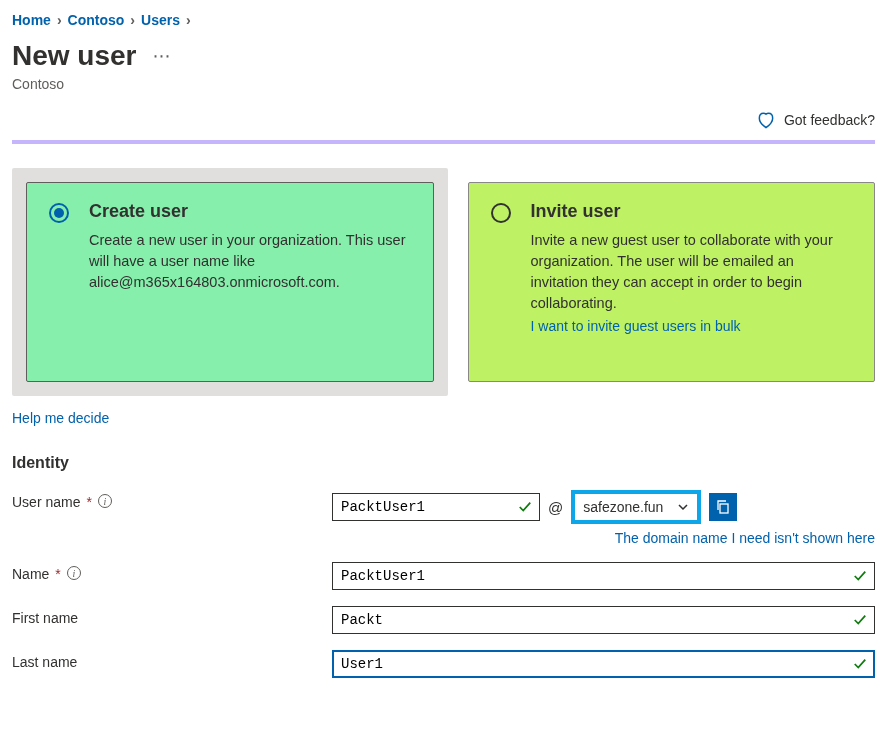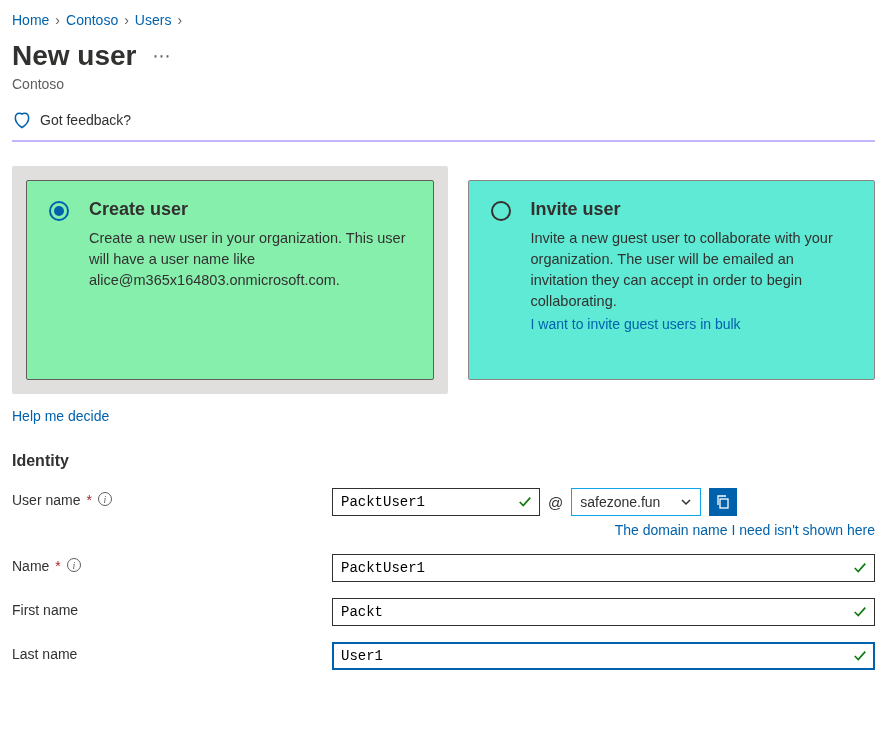--- a/index.html
+++ b/index.html
@@ -6,33 +6,33 @@
   body {
     margin: 0;
     padding: 8px 12px;
     font-family: "Segoe UI", Arial, sans-serif;
     font-size: 14px;
     color: #323130;
     background: #fff;
     width: 887px;
   }
   a, .link { color: #0062ad; text-decoration: none; cursor: pointer; }
-  .breadcrumb { display: flex; align-items: center; gap: 6px; padding: 4px 0 8px 0; }
+  .breadcrumb { display: flex; align-items: center; gap: 6px; padding: 4px 0 8px 0; font-weight: bold; }
   .bc-item { color: #0062ad; font-size: 14px; }
   .bc-sep { color: #605e5c; }
   .title-row { display: flex; align-items: center; gap: 16px; margin-top: 4px; }
   h1 { font-size: 28px; font-weight: 700; margin: 0; }
   .ellipsis { font-size: 18px; color: #605e5c; letter-spacing: 2px; }
   .subtitle { color: #605e5c; margin: 4px 0 12px 0; }
-  .feedback-row { display: flex; align-items: center; gap: 8px; padding: 6px 0 10px 0; border-bottom: 2px solid #c4b5fd; }
+  .feedback-row { display: flex; align-items: center; gap: 8px; padding: 6px 0 10px 0; border-bottom: 4px solid #c4b5fd; justify-content: flex-end; }
   .heart { color: #0062ad; }
   .options-row { display: flex; gap: 20px; margin-top: 24px; }
   .option-wrap { flex: 1; }
   .option-wrap.selected { background: #e1dfdd; padding: 14px; border-radius: 2px; }
-  .option-card { border: 1px solid #8a8886; padding: 18px 22px; background: #5eead4; border-radius: 2px; min-height: 200px; }
+  .option-card { border: 1px solid #8a8886; padding: 18px 22px; background: #bef264; border-radius: 2px; min-height: 200px; }
   .option-wrap.selected .option-card { background: #86efac; border-color: #605e5c; }
   .option-inner { display: flex; gap: 20px; }
   .radio { width: 20px; height: 20px; border: 2px solid #323130; border-radius: 50%; flex-shrink: 0; margin-top: 2px; display: flex; align-items: center; justify-content: center; }
   .radio.selected { border-color: #0062ad; }
   .radio.selected::after { content: ""; width: 10px; height: 10px; background: #0062ad; border-radius: 50%; }
   .option-title { font-weight: 700; font-size: 18px; margin-bottom: 8px; }
   .option-desc { font-size: 14.5px; line-height: 1.45; margin-bottom: 4px; }
   .option-link { display: block; margin-top: 2px; }
   .help-link { display: inline-block; margin-top: 14px; color: #0062ad; }
   .section-title { font-weight: 700; font-size: 16px; margin: 28px 0 18px 0; }
@@ -42,21 +42,21 @@
   .info-icon { width: 14px; height: 14px; border: 1px solid #605e5c; border-radius: 50%; display: inline-flex; align-items: center; justify-content: center; font-size: 10px; color: #605e5c; font-style: italic; font-family: Georgia, serif; }
   .form-field { flex: 1; }
   .input-row { display: flex; align-items: center; gap: 8px; }
   .text-input { border: 1px solid #323130; padding: 5px 8px; font-size: 14px; font-family: Liberation Mono, monospace; width: 100%; outline: none; }
   .text-input.short { width: 208px; }
   .text-input.focused { border: 2px solid #0062ad; padding: 4px 7px; }
   .input-check-wrap { position: relative; flex: 1; display: flex; }
   .input-check-wrap.short { flex: 0 0 auto; }
   .check-mark { position: absolute; right: 8px; top: 50%; transform: translateY(-50%); color: #107c10; }
   .at { font-size: 15px; }
-  .select-box { border: 1px solid #0ea5e9; padding: 5px 26px 5px 8px; font-size: 14px; position: relative; background: #fff; cursor: pointer; display: inline-block; min-width: 130px; }
+  .select-box { border: 4px solid #0ea5e9; padding: 5px 26px 5px 8px; font-size: 14px; position: relative; background: #fff; cursor: pointer; display: inline-block; min-width: 130px; }
   .chev { position: absolute; right: 8px; top: 50%; transform: translateY(-50%); }
   .copy-btn { width: 28px; height: 28px; background: #0062ad; display: inline-flex; align-items: center; justify-content: center; cursor: pointer; }
   .domain-link { text-align: right; margin-top: 6px; }
   svg { display: block; }
 </style>
 </head>
 <body>
 
 
 

